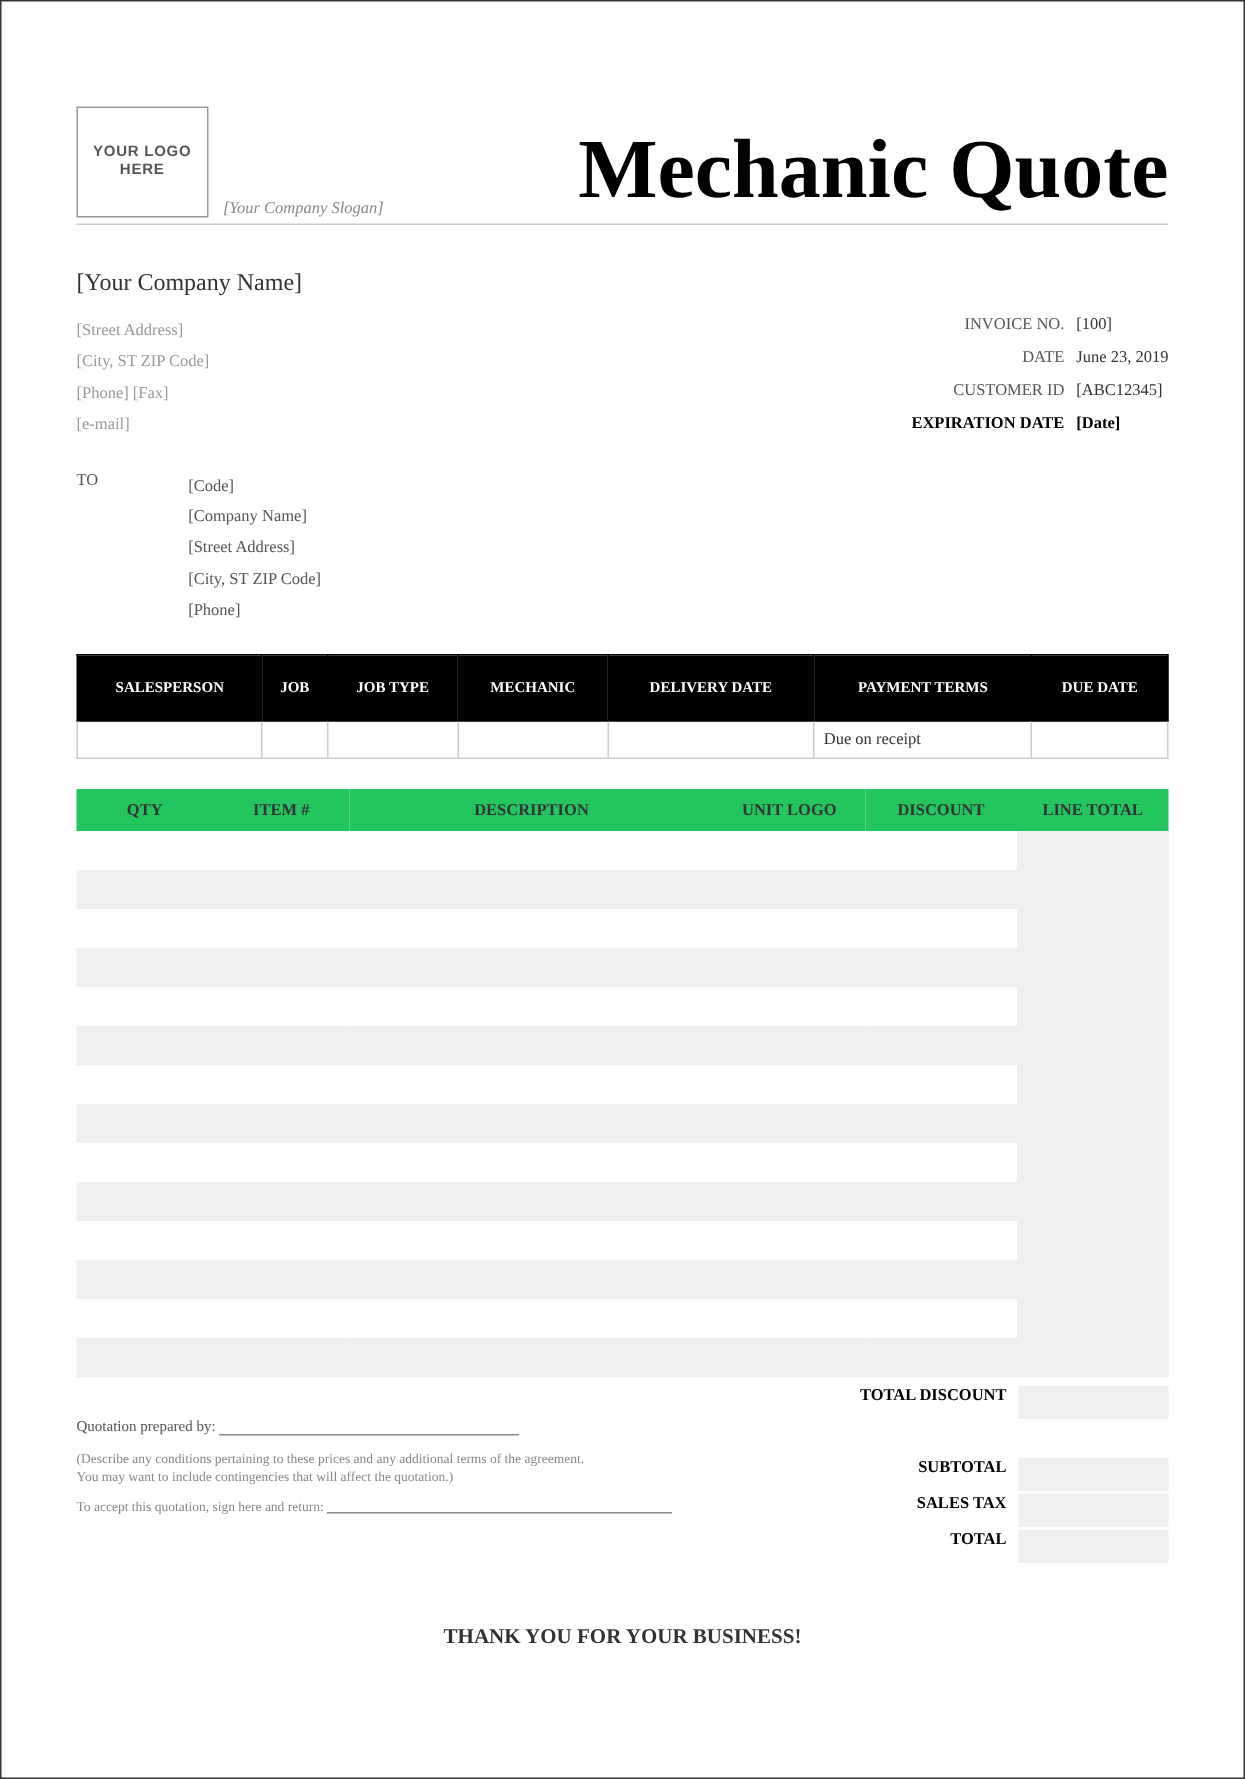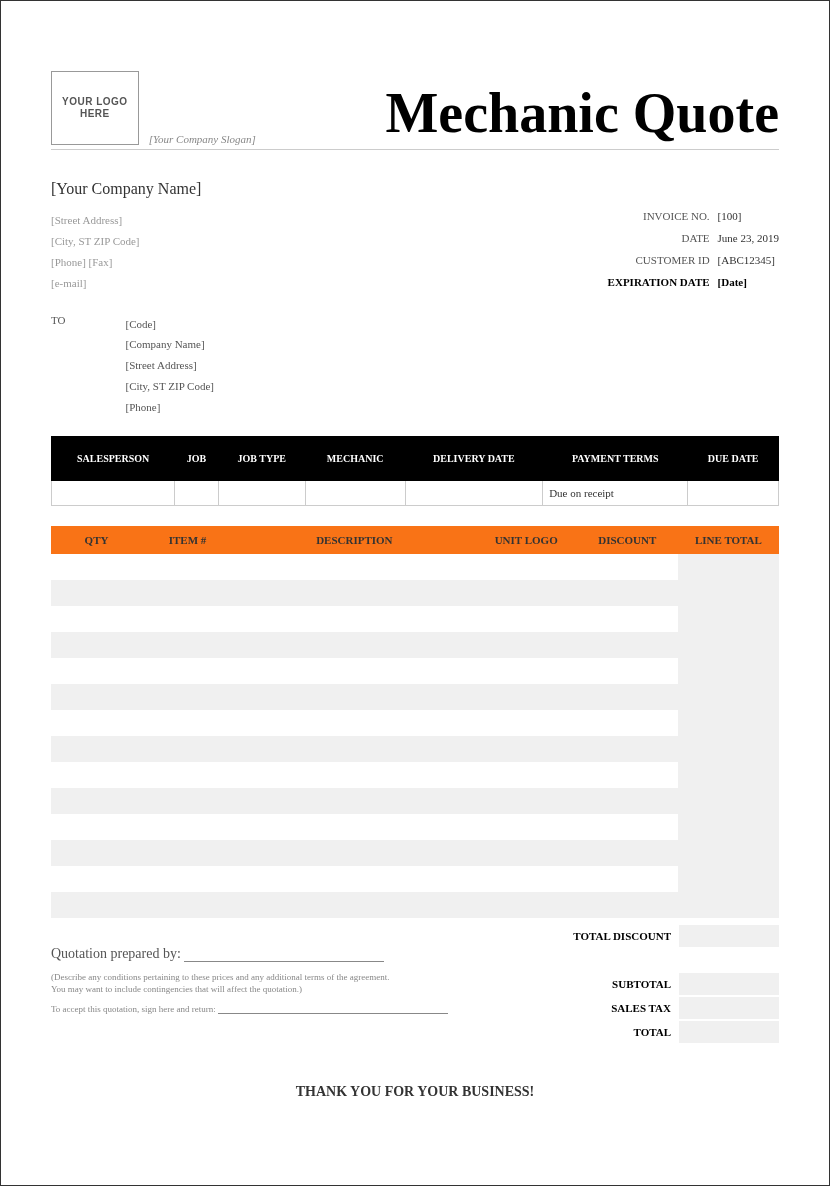--- a/index.html
+++ b/index.html
@@ -94,21 +94,21 @@
     border: 1px solid #000;
   }
   .job-table td {
     border: 1px solid #ccc;
     padding: 6px 6px;
     height: 22px;
     font-size: 11px;
   }
   .items-table { margin-top: 20px; font-size: 11px; }
   .items-table th {
-    background: #f97316;
+    background: #22c55e;
     color: #333;
     font-weight: bold;
     padding: 8px 6px;
     text-align: center;
     font-size: 11px;
   }
   .items-table td { height: 26px; padding: 0 4px; }
   .items-table tr.stripe td { background: #f0f0f0; }
   .items-table td.lt { background: #f0f0f0; }
   .items-table th:nth-child(1), .items-table td:nth-child(1) { width: 90px; }
@@ -123,21 +123,21 @@
     margin-top: 6px;
     gap: 20px;
   }
   .notes {
     font-size: 9px;
     color: #888;
     flex: 1;
     padding-top: 22px;
   }
   .notes .prep {
-    font-size: 14px;
+    font-size: 10px;
     color: #555;
     margin-bottom: 10px;
   }
   .notes .line {
     display: inline-block;
     border-bottom: 1px solid #888;
     width: 200px;
     vertical-align: bottom;
   }
   .notes p { margin: 2px 0; }
@@ -146,21 +146,20 @@
     border-bottom: 1px solid #888;
     width: 230px;
     vertical-align: bottom;
   }
   .totals {
     width: 300px;
     font-size: 11px;
   }
   .totals .trow {
     display: flex;
-    align-items: center;
     height: 24px;
   }
   .totals .tlabel {
     flex: 1;
     text-align: right;
     font-weight: bold;
     padding-right: 8px;
     color: #000;
   }
   .totals .tval {

